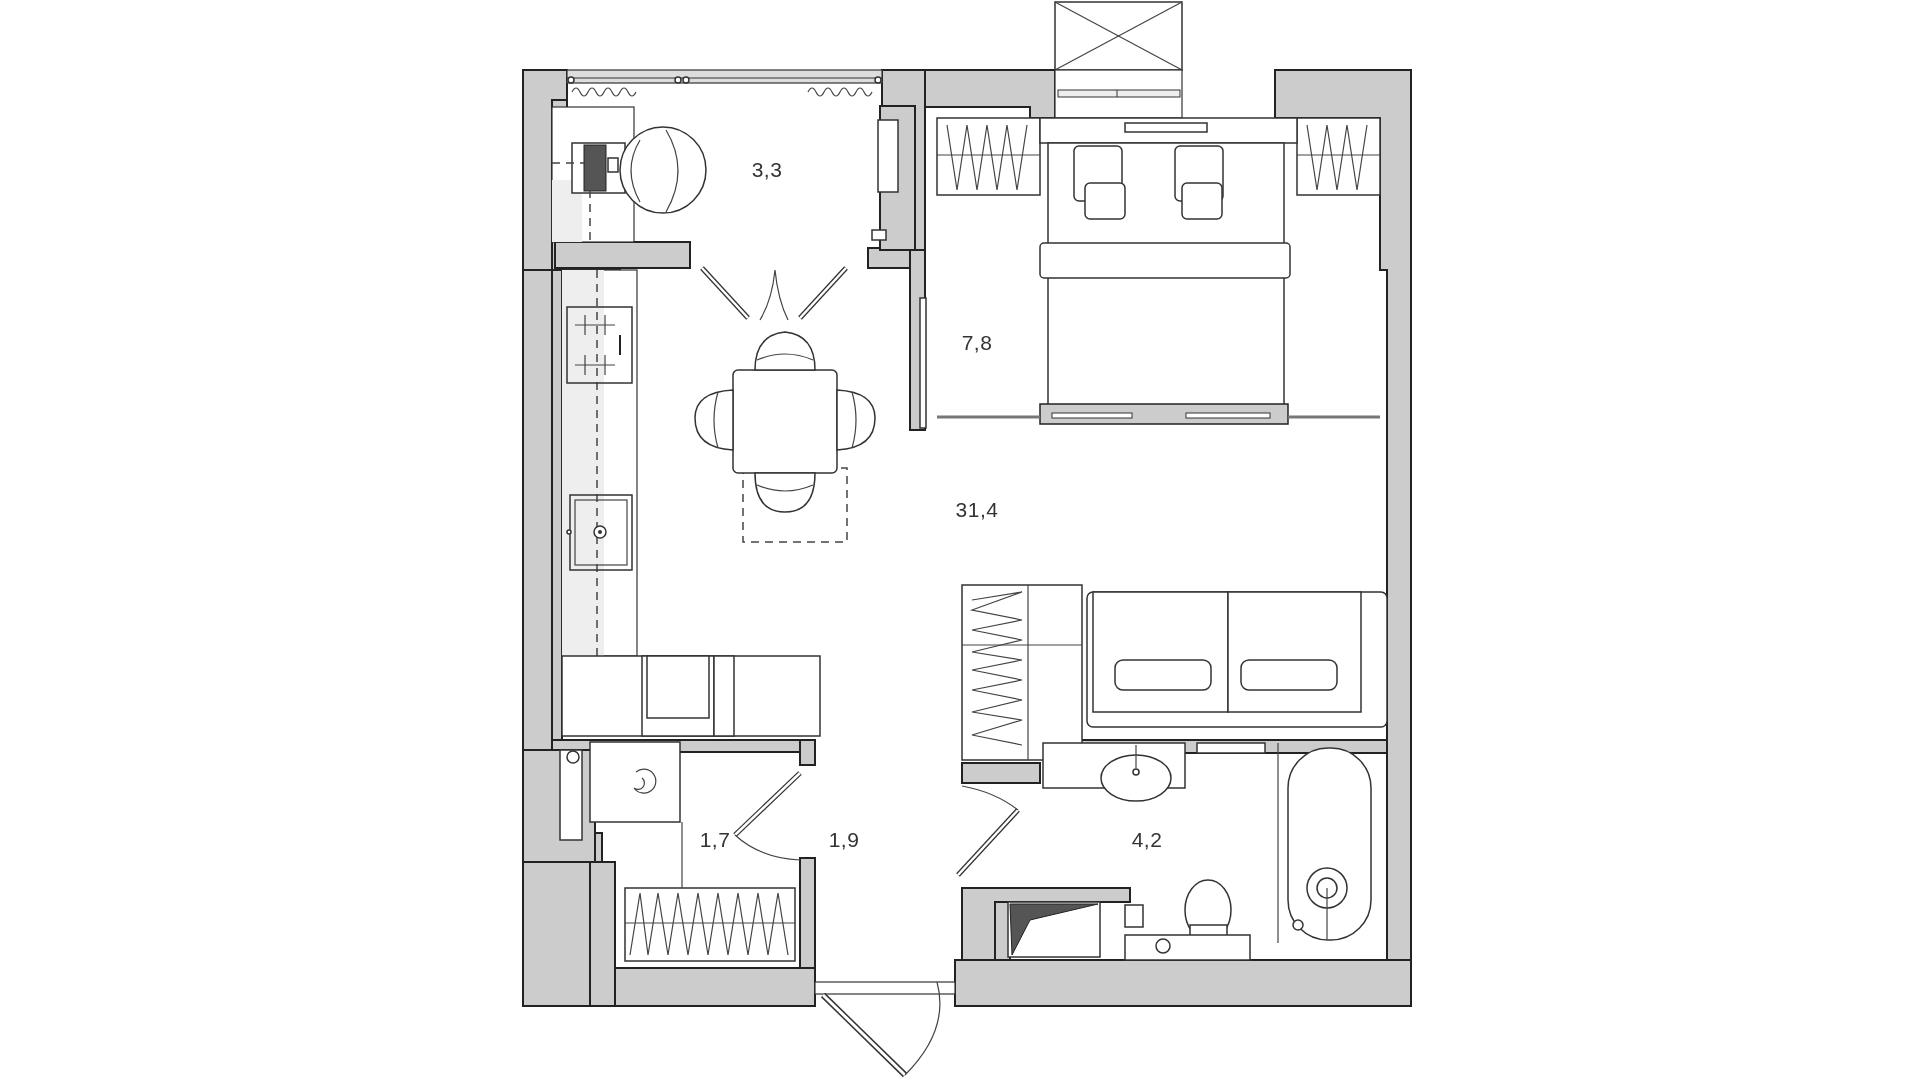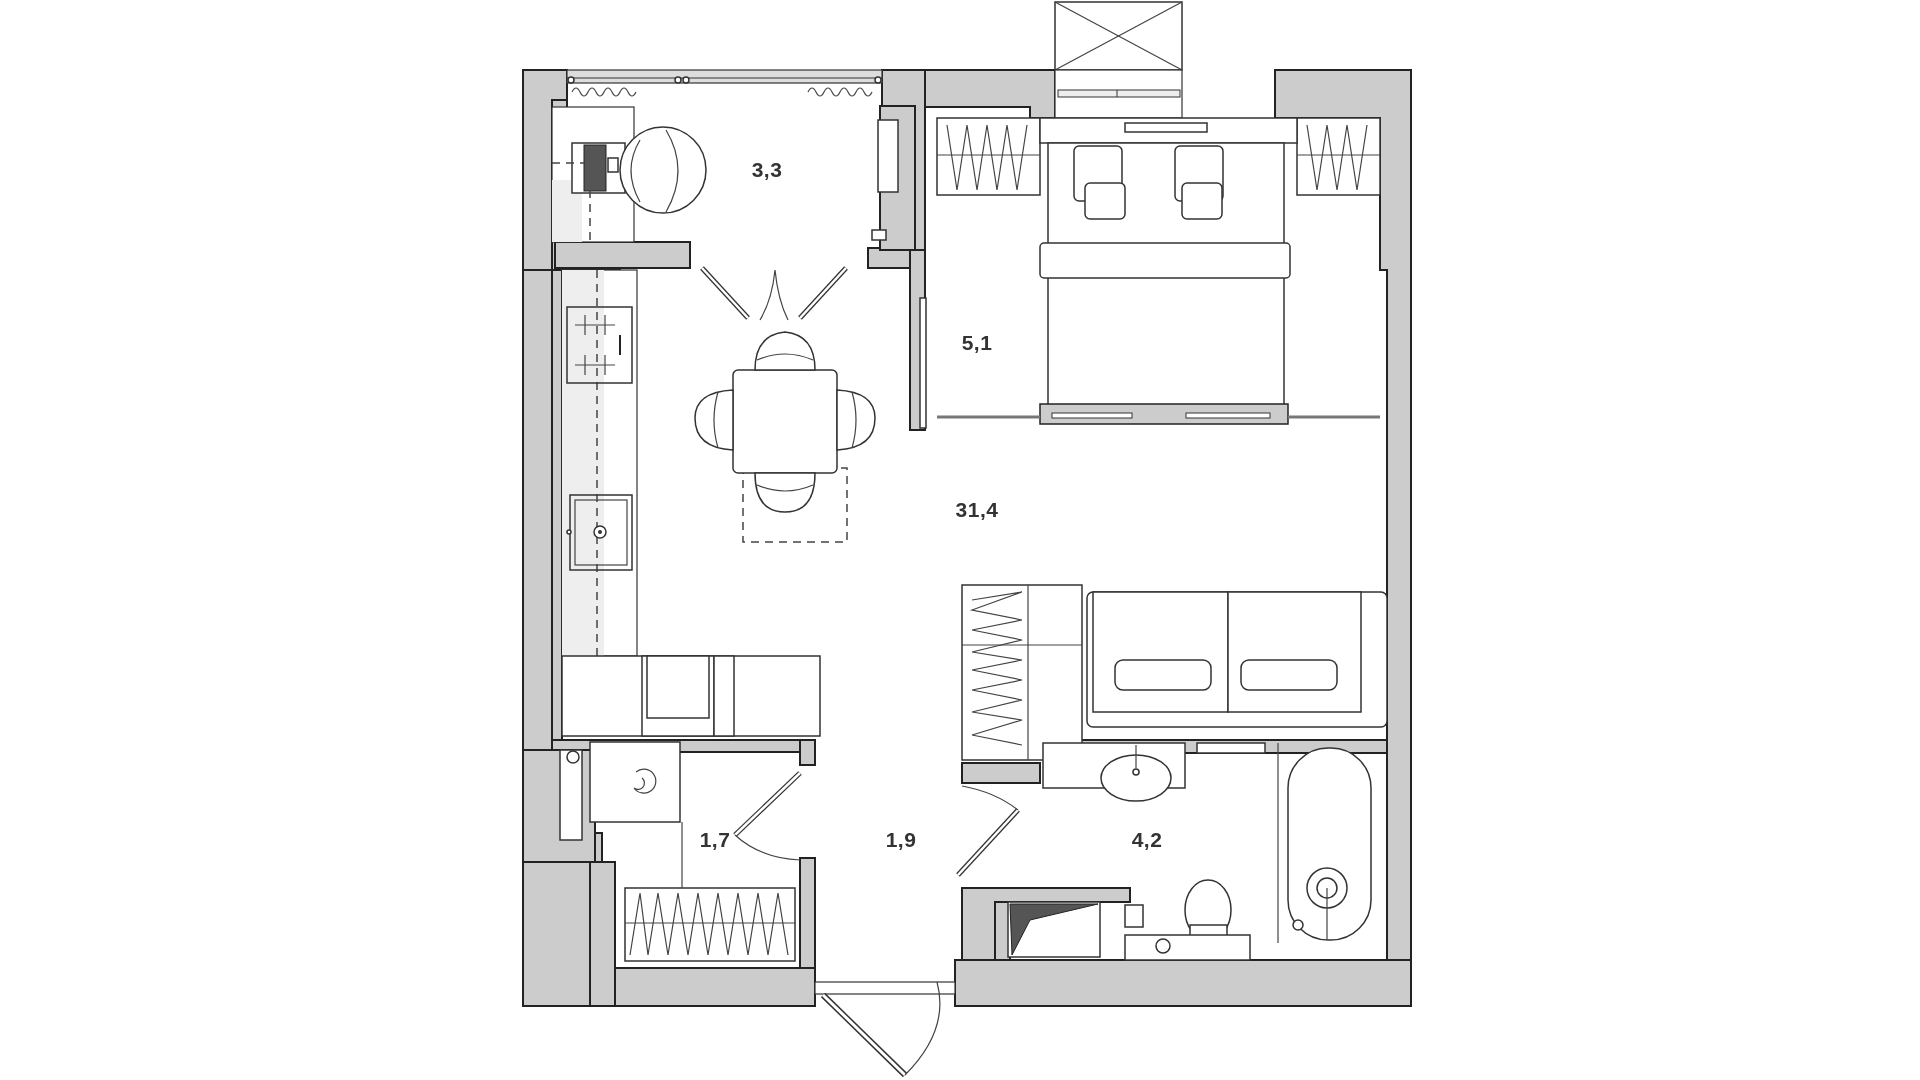--- a/index.html
+++ b/index.html
@@ -3,21 +3,21 @@
 <meta charset="utf-8">
 <style>
   html, body { margin:0; padding:0; background:#ffffff; }
   body { width:1920px; height:1080px; position:relative; overflow:hidden; font-family:"DejaVu Sans", sans-serif; }
   svg { position:absolute; left:0; top:0; }
   .wall { fill:#cccccc; stroke:#222; stroke-width:2; }
   .lnt { fill:none; stroke:#444; stroke-width:1.2; }
   .fur { fill:#fff; stroke:#333; stroke-width:1.5; }
   .dash { fill:none; stroke:#444; stroke-width:1.5; stroke-dasharray:8 6; }
   .lightfill { fill:#eeeeee; stroke:none; }
-  .label { position:absolute; font-family:"Liberation Sans", sans-serif; font-size:21px; color:#333; transform:translate(-50%,-50%); letter-spacing:0.5px;font-weight:bold; }
+  .label { position:absolute; font-family:"Liberation Sans", sans-serif; font-size:21px; color:#333; transform:translate(-50%,-50%); letter-spacing:0.5px; }
 </style>
 </head>
 <body>
 
 <svg width="1920" height="1080" viewBox="0 0 1920 1080">
 
   <g>
 
     <path class="wall" d="M523,70 L567,70 L567,108 L552,108 L552,270 L562,270 L562,770 L552,770 L552,833 L602,833 L602,1006 L523,1006 Z"></path>
 
@@ -216,17 +216,17 @@
     <rect x="1125" y="935" width="125" height="25" class="fur"></rect>
     <circle cx="1163" cy="946" r="7" class="fur"></circle>
     <rect x="1125" y="905" width="18" height="22" class="fur"></rect>
 
     <rect x="1008" y="902" width="92" height="55" class="fur"></rect>
     <path d="M1010,904 L1098,904 L1030,920 L1012,955 Z" fill="#555" stroke="#222"></path>
   </g>
 </svg>
 
 <div class="label" style="left:767px;top:170px;">3,3</div>
-<div class="label" style="left:977px;top:343px;">5,1</div>
+<div class="label" style="left:977px;top:343px;">7,8</div>
 <div class="label" style="left:977px;top:510px;">31,4</div>
 <div class="label" style="left:715px;top:840px;">1,7</div>
-<div class="label" style="left:901px;top:840px;">1,9</div>
+<div class="label" style="left:844px;top:840px;">1,9</div>
 <div class="label" style="left:1147px;top:840px;text-align:right;">4,2</div>
 
 </body></html>

